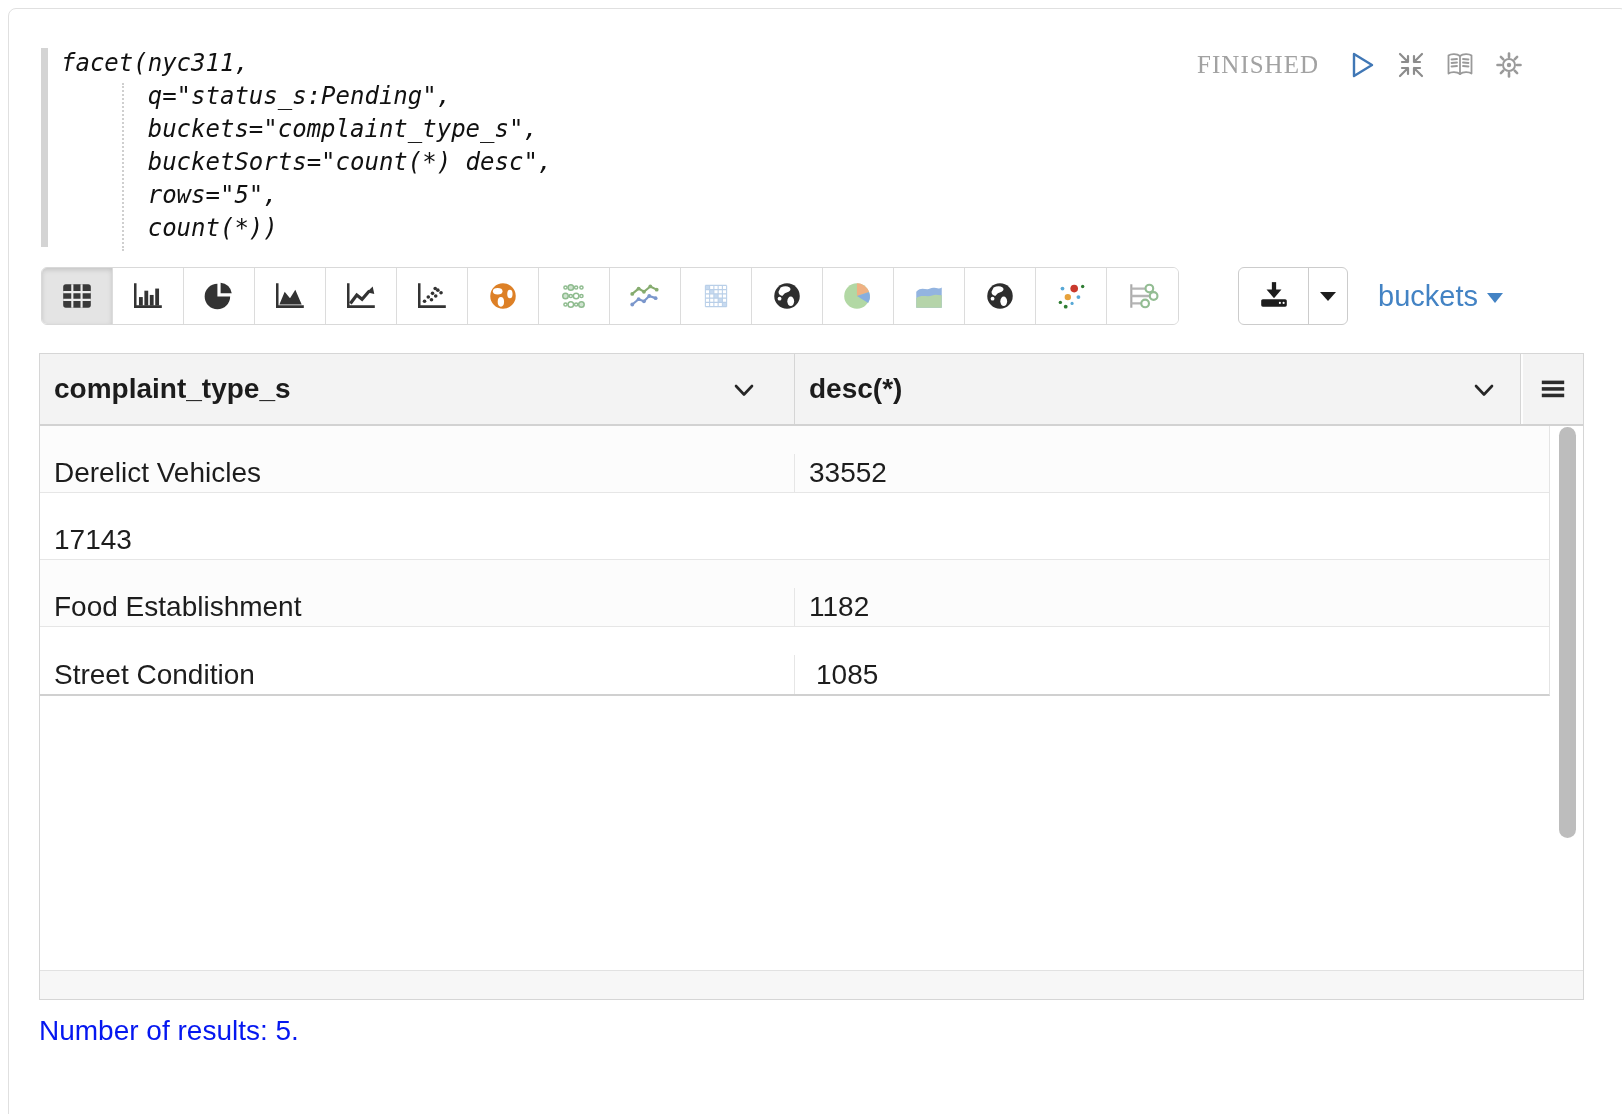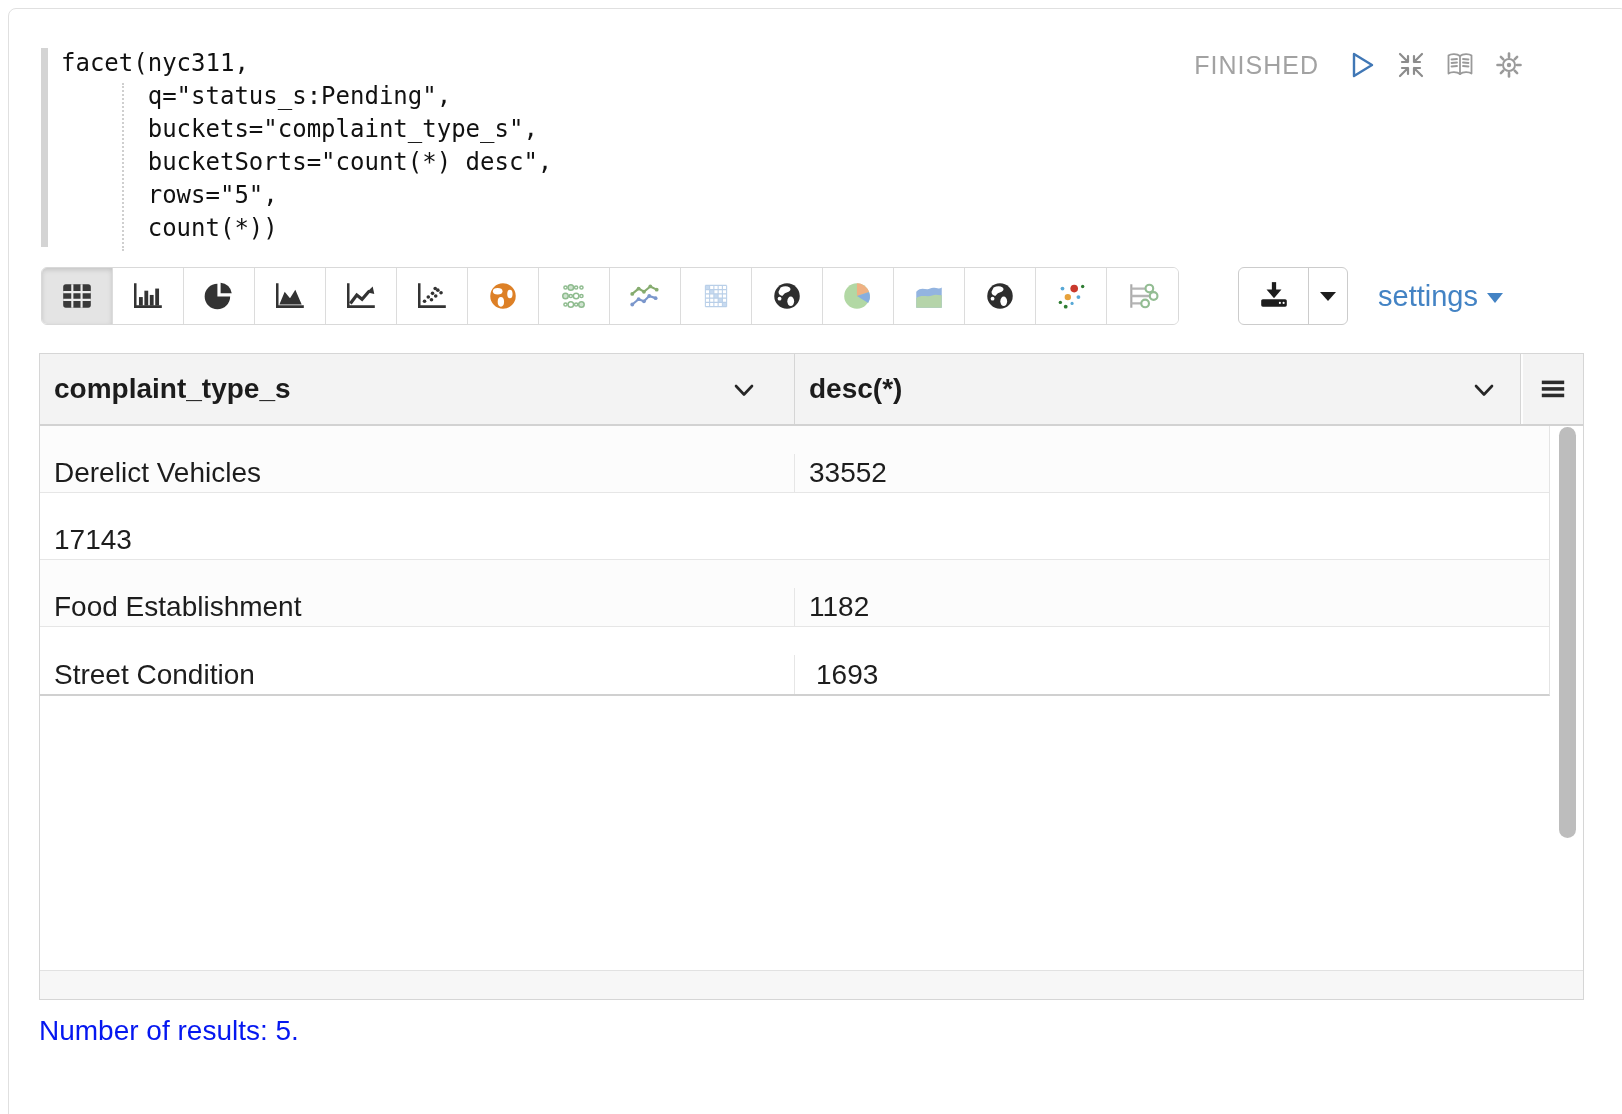--- a/index.html
+++ b/index.html
@@ -5,25 +5,25 @@
   * { box-sizing: border-box; margin: 0; padding: 0; }
   html, body { width: 1622px; height: 1114px; background: #fff; overflow: hidden;
     font-family: "Liberation Sans", sans-serif; }
   .panel { position: absolute; left: 8px; top: 8px; width: 1620px; height: 1118px;
     background: #fff; border: 1px solid #e0e0e0; border-radius: 8px; }
 
   
   .gutter-bar { position: absolute; left: 32px; top: 39px; width: 7px; height: 199px; background: #d4d4d4; }
   .indent-guide { position: absolute; left: 113px; top: 74px; height: 168px; border-left: 2px dotted #cfcfcf; }
   .code { position: absolute; left: 52px; top: 38px; font-family: "DejaVu Sans Mono", monospace;
-    font-size: 24px; line-height: 33px; color: #111; white-space: pre; background: transparent; border: none; }
+    font-size: 24px; line-height: 33px; color: #111; white-space: pre; background: transparent; border: none; font-style: italic; }
 
   
   .controls { position: absolute; top: 40px; right: 102px; display: flex; align-items: center; gap: 17px; }
-  .status { font-size: 25px; color: #a2a2a2; letter-spacing: 1px; margin-right: 10px; }
+  .status { font-size: 25px; color: #a2a2a2; letter-spacing: 1px; margin-right: 10px; font-family: Liberation Serif, serif; }
   .ctl { width: 32px; height: 32px; display: flex; align-items: center; justify-content: center; cursor: pointer; }
 
   
   .chart-group { position: absolute; left: 32px; top: 258px; height: 58px; display: flex;
     border: 1px solid #d9d9d9; border-radius: 6px; background: #fff; overflow: hidden; }
   .chart-btn { width: 71px; height: 56px; display: flex; align-items: center; justify-content: center;
     border-right: 1px solid #dcdcdc; background: #fff; cursor: pointer; }
   .chart-btn:last-child { border-right: none; }
   .chart-btn.selected { background: #e4e4e4; box-shadow: inset 0 2px 5px rgba(0,0,0,.14); }
   .dl-group { position: absolute; left: 1229px; top: 258px; height: 58px; display: flex;
@@ -306,21 +306,21 @@
         <circle cx="20.5" cy="19.5" r="1" fill="#fff"></circle>
           <circle cx="24" cy="19.5" r="1" fill="#fff"></circle>
         </svg>
     </div>
     <div class="dl-caret">
         <span class="caret-down"></span>
       </div>
   </div>
 
   <a class="settings-link">
-    <span>settings</span>
+    <span>buckets</span>
     <span class="settings-caret"></span>
   </a>
 
   <div class="grid">
     <div class="grid-header">
       <div class="hcell c1">
         <span>complaint_type_s</span>
         <svg class="hchev" width="20" height="13" viewBox="0 0 20 13">
           <polyline points="2,2 10,10.5 18,2" fill="none" stroke="#262626" stroke-width="2.6" stroke-linecap="round" stroke-linejoin="round"></polyline>
           </svg>
@@ -348,21 +348,21 @@
           </div>
           <div class="grow">
             <div class="gcell c2">17143</div>
           </div>
           <div class="grow">
             <div class="gcell c1">Food Establishment</div>
             <div class="gcell c2">1182</div>
           </div>
           <div class="grow">
             <div class="gcell c1">Street Condition</div>
-            <div class="gcell c2">1693</div>
+            <div class="gcell c2">1085</div>
           </div>
         </div>
       <div class="vthumb"></div>
     </div>
     <div class="grid-footer"></div>
   </div>
 
   <div class="result-count">Number of results: 5.</div>
 </div>
 

